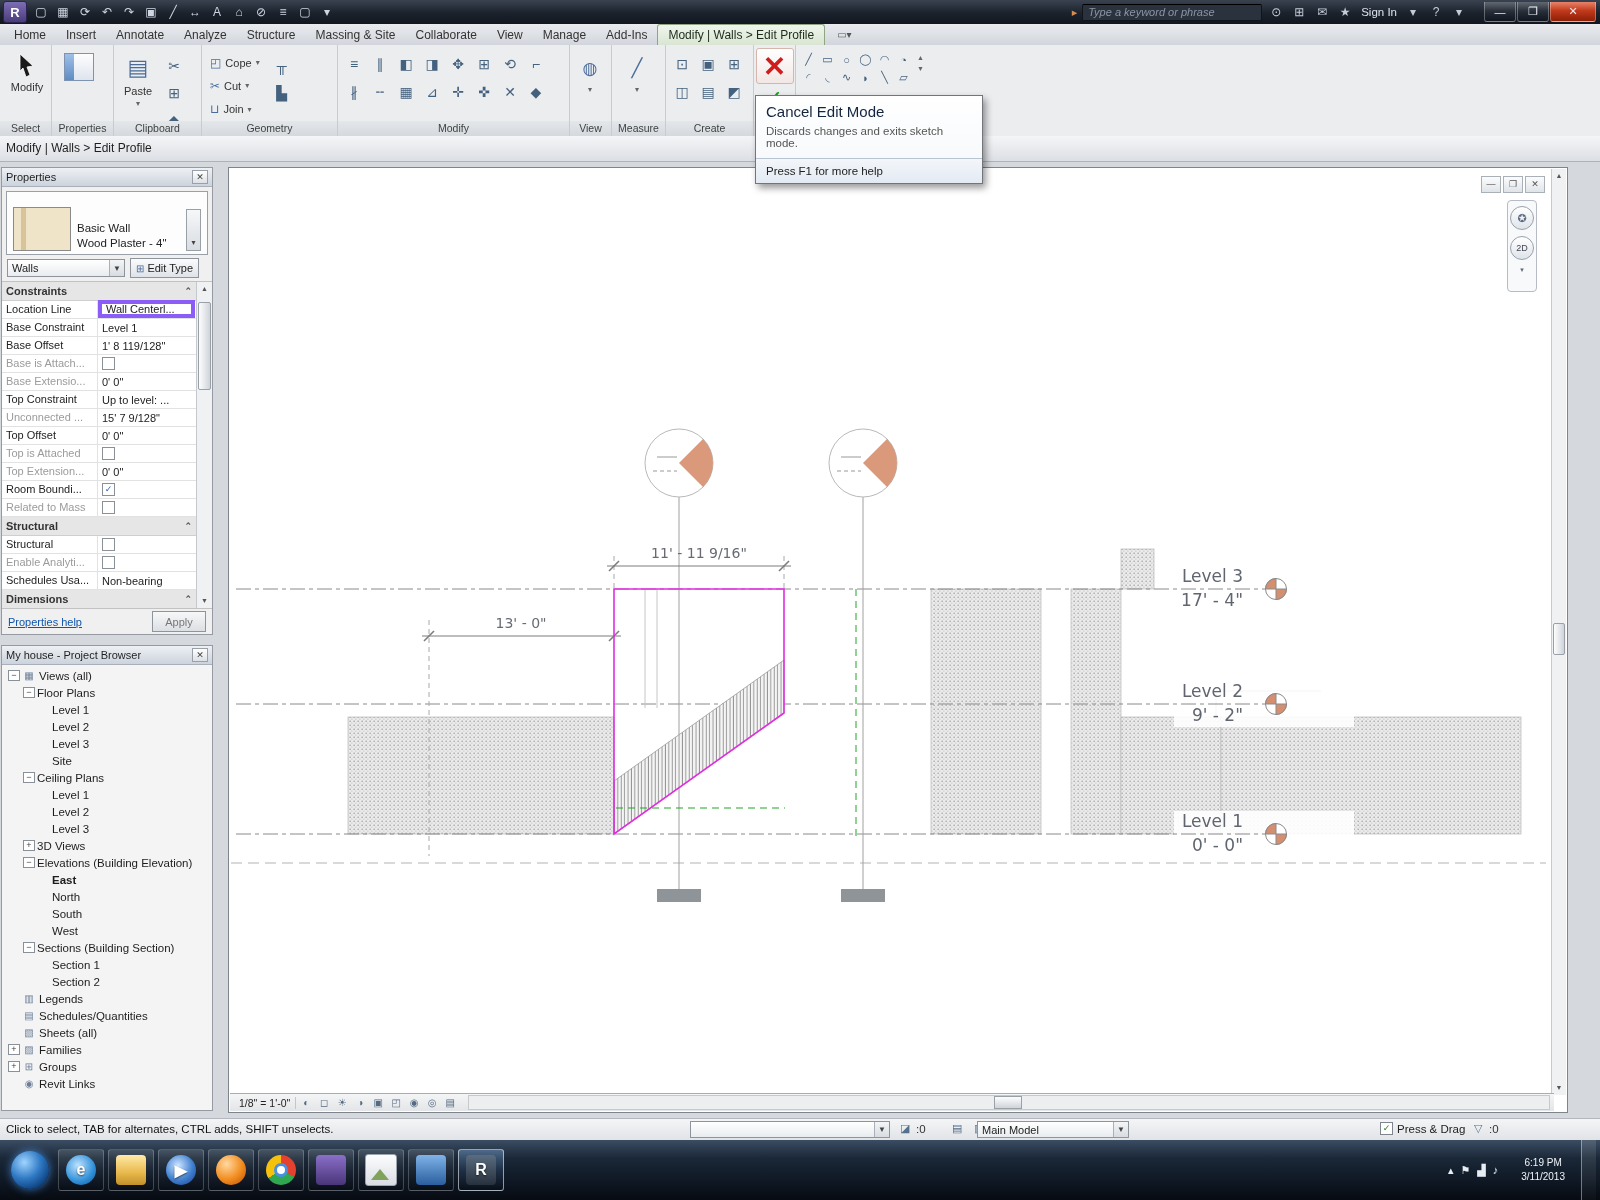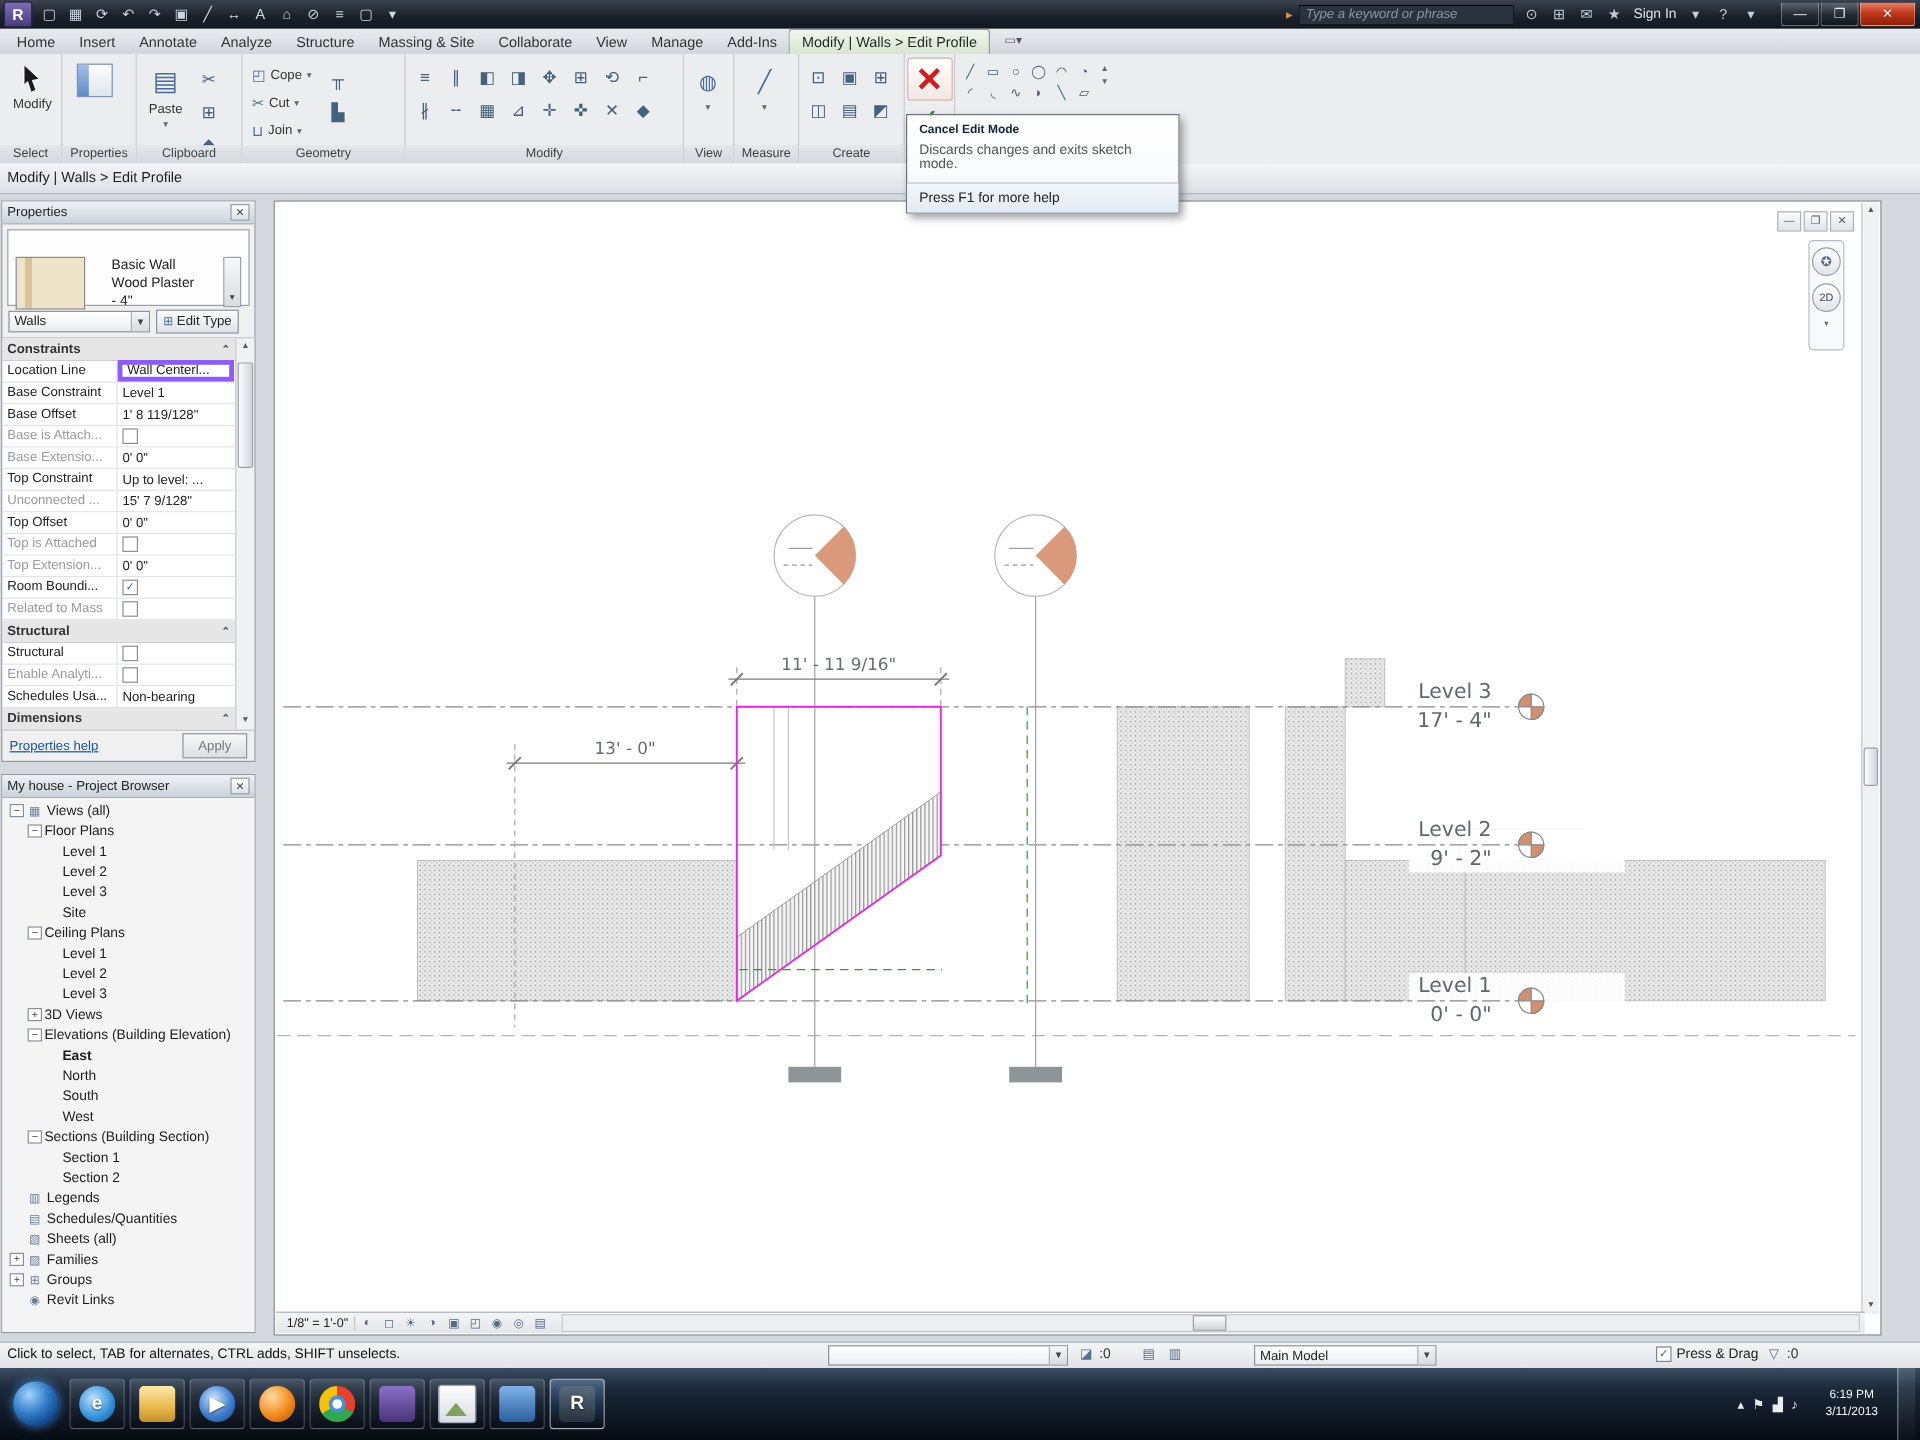--- a/index.html
+++ b/index.html
@@ -61,21 +61,21 @@
   
   .workspace{position:absolute;left:0;top:162px;width:1600px;height:956px;background:#d5d8dd;}
 
   
   .palette{position:absolute;left:1px;width:212px;background:#f0f0f0;border:1px solid #969ba3;box-sizing:border-box;display:flex;flex-direction:column;}
   .ptitle{height:18px;background:linear-gradient(#eef1f5,#ccd3dc);border-bottom:1px solid #aab0b9;display:flex;align-items:center;padding:0 4px;font-size:11px;color:#1f1f1f;}
   .ptitle .sp{flex:1;}
   .pclose{width:14px;height:12px;font-size:9px;line-height:12px;text-align:center;color:#444;border:1px solid #9aa0a8;background:linear-gradient(#fff,#dde1e6);}
 
   
-  .ptype{height:64px;display:flex;align-items:flex-start;gap:22px;padding:22px 6px;border-bottom:1px solid #c9c9c9;background:#fdfdfd;margin:4px 4px 0;border:1px solid #9aa0a8;box-sizing:border-box;}
+  .ptype{height:64px;display:flex;align-items:flex-end;gap:6px;padding:3px 6px;border-bottom:1px solid #c9c9c9;background:#fdfdfd;margin:4px 4px 0;border:1px solid #9aa0a8;box-sizing:border-box;}
   .wallswatch{width:56px;height:42px;background:linear-gradient(90deg,#efe3c8 0 12%,#d9c49a 12% 22%,#efe3c8 22% 100%);border:1px solid #8a8a8a;}
   .typetxt{flex:1;line-height:15px;font-size:11.5px;color:#222;}
   .typetxt .tn{display:block;}
   .typedrop{width:15px;height:42px;border:1px solid #9aa0a8;background:linear-gradient(#f6f7f8,#d9dde2);font-size:8px;color:#444;display:flex;align-items:flex-end;justify-content:center;padding-bottom:3px;box-sizing:border-box;}
   .pcombo{height:26px;display:flex;align-items:center;gap:5px;padding:0 5px;}
   .combo{height:18px;border:1px solid #8d949c;background:linear-gradient(#fff,#e9ecef);display:flex;align-items:center;font-size:11px;padding-left:4px;position:relative;box-sizing:border-box;}
   .combo .combo-arrow{margin-left:auto;width:14px;height:100%;display:flex;align-items:center;justify-content:center;font-size:8px;color:#444;border-left:1px solid #aab0b7;background:linear-gradient(#f3f5f7,#d8dce1);}
   .c-walls{width:118px;}
   .etbtn{height:18px;border:1px solid #8d949c;background:linear-gradient(#fbfbfc,#dfe3e8);display:flex;align-items:center;gap:3px;font-size:11px;padding:0 5px;}
   .etbtn .ei{font-size:10px;color:#4a6c9b;}
@@ -123,21 +123,21 @@
   .vcic{width:16px;height:14px;display:flex;align-items:center;justify-content:center;font-size:10px;color:#556b84;}
   .hscroll{flex:1;height:13px;margin-left:8px;background:#eceef0;border:1px solid #c6c9cd;position:relative;}
   .hthumb{position:absolute;left:525px;top:0;width:26px;height:11px;background:linear-gradient(#fdfdfd,#cfd4da);border:1px solid #9aa0a8;}
 
   
   .statusbar{position:absolute;left:0;top:1118px;width:1600px;height:22px;background:linear-gradient(#f4f5f6,#e0e2e6);border-top:1px solid #b4b8be;font-size:11.5px;}
   .hint{position:absolute;left:6px;top:4px;color:#111;}
   .sb-worksets{position:absolute;left:690px;top:2px;width:200px;height:17px;}
   .sb-ic{position:absolute;top:3px;font-size:11px;color:#55708c;}
   .sb-count{position:absolute;top:4px;color:#333;}
-  .sb-options{position:absolute;left:1045px;top:2px;width:152px;height:17px;}
+  .sb-options{position:absolute;left:977px;top:2px;width:152px;height:17px;}
   .pressdrag{position:absolute;left:1380px;top:3px;display:flex;align-items:center;gap:4px;color:#222;}
   .cbx{width:11px;height:11px;border:1px solid #7e858d;background:#fff;font-size:9px;line-height:10px;text-align:center;color:#1e7d1e;}
 
   
   .taskbar{position:absolute;left:0;top:1140px;width:1600px;height:60px;background:linear-gradient(180deg,#3b4d63,#1b2838 30%,#0d1520 75%,#070b12);display:flex;align-items:center;padding-left:6px;box-sizing:border-box;}
   .tapp{width:44px;height:40px;display:flex;align-items:center;justify-content:center;border-radius:3px;margin-right:4px;border:1px solid rgba(255,255,255,.22);background:linear-gradient(rgba(255,255,255,.14),rgba(255,255,255,.03) 50%,rgba(0,0,0,.15));position:relative;}
   .tapp.kind-start{width:48px;height:48px;border:none;background:none;}
   .tapp.active{border-color:rgba(255,255,255,.55);background:linear-gradient(rgba(150,200,255,.35),rgba(80,130,190,.18) 50%,rgba(0,0,0,.1));}
   .orb{width:30px;height:30px;border-radius:50%;display:block;}
   .kind-start .orb{width:38px;height:38px;background:radial-gradient(circle at 35% 30%,#9fd4ff,#2f79c4 45%,#0b3c78 80%);box-shadow:0 0 8px rgba(80,160,255,.7);}
@@ -154,21 +154,21 @@
   .kind-revit .orb{border-radius:4px;background:linear-gradient(#5a6c80,#27313d);}
   .tglyph{position:absolute;color:#fff;font-weight:bold;font-size:16px;text-shadow:0 1px 2px rgba(0,0,0,.6);}
   .tray{margin-left:auto;display:flex;align-items:center;gap:8px;color:#e8edf4;padding-right:4px;}
   .trayic{font-size:11px;}
   .clock{text-align:center;font-size:10px;line-height:14px;color:#f0f4fa;padding:0 8px;}
   .showdesk{width:14px;height:60px;border-left:1px solid rgba(255,255,255,.4);background:linear-gradient(rgba(255,255,255,.12),rgba(255,255,255,.02));}
 
   
   .tooltip{position:absolute;left:755px;top:95px;width:226px;background:linear-gradient(#ffffff,#f4f7fb);border:1px solid #72757b;box-shadow:3px 4px 7px rgba(0,0,0,.4);z-index:60;}
   .tt-main{padding:7px 10px 9px;}
-  .tt-title{font-size:10px;font-weight:bold;color:#13243f;margin-bottom:5px;}
+  .tt-title{font-size:15px;font-weight:normal;color:#13243f;margin-bottom:5px;}
   .tt-body{font-size:11.5px;color:#555;}
   .tt-foot{border-top:1px solid #b9c4d3;padding:6px 10px;background:linear-gradient(#f3f6fa,#e3eaf3);font-size:11.5px;color:#222;}
 </style>
 </head>
 <body>
 
 <div class="app">
 
   <div class="titlebar">
     <div class="appbtn">R</div>

